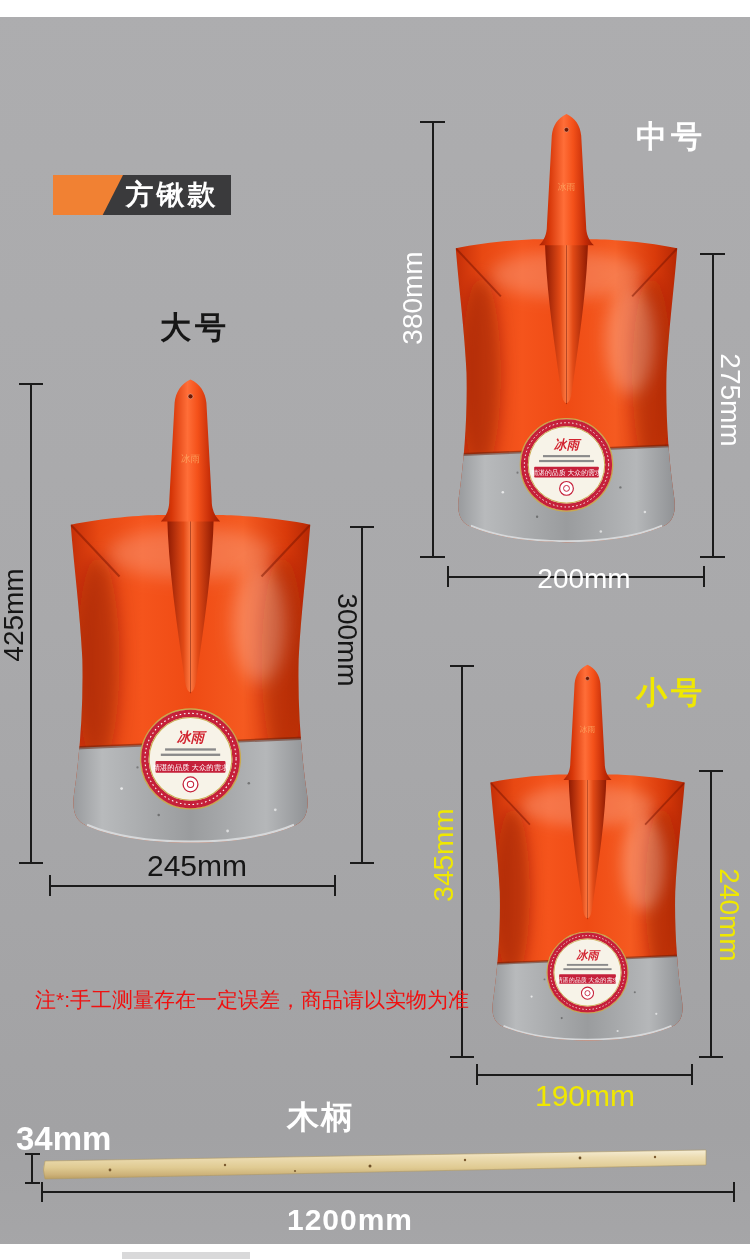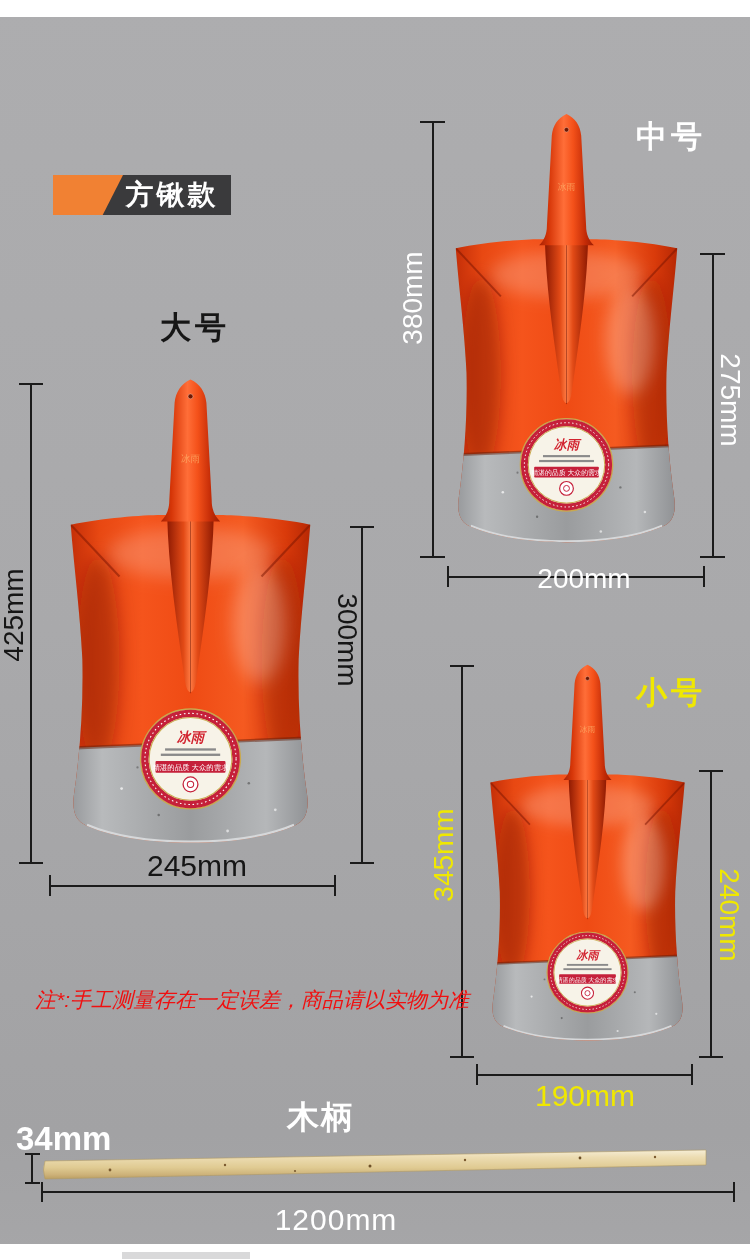--- a/index.html
+++ b/index.html
@@ -35,29 +35,29 @@
   .rcw{transform:rotate(90deg);}
   .c-w{color:#ffffff}.c-b{color:#161616}.c-y{color:#f0e800}
 
   
   .shovel-svg{position:absolute;}
   #shovel-large{left:58px;top:375px;width:265px;height:488px;}
   #shovel-medium{left:444px;top:110px;width:245px;height:451px;}
   #shovel-small{left:480px;top:661px;width:215px;height:396px;}
 
   
-  #note{position:absolute;left:35px;top:986px;font-size:21px;color:#f01010;white-space:nowrap;font-style:italic;}
+  #note{position:absolute;left:35px;top:986px;font-size:21px;color:#f01010;white-space:nowrap;}
 
   
   #handle-title{position:absolute;left:287px;top:1096px;width:120px;text-align:left;
     color:#fff;font-weight:bold;font-size:32px;letter-spacing:2px;}
   #handle-diameter{position:absolute;left:16px;top:1120px;color:#fff;font-size:33px;font-weight:600;}
   #handle-stick{position:absolute;left:40px;top:1146px;width:670px;height:40px;}
-  #handle-length{position:absolute;left:266px;top:1203px;width:140px;text-align:center;
-    color:#fff;font-size:30px;font-weight:400;letter-spacing:1px;}
+  #handle-length{position:absolute;left:280px;top:1203px;width:140px;text-align:center;
+    color:#fff;font-size:30px;font-weight:700;letter-spacing:1px;}
   svg text{font-family:"Liberation Sans","DejaVu Sans",sans-serif;}
 </style>
 </head>
 <body>
 
 <div id="screen">
 
   <svg aria-hidden="true" style="position:absolute;width:0;height:0;overflow:hidden">
     <defs>
       <linearGradient id="gShaft" x1="0" y1="0" x2="1" y2="0">

